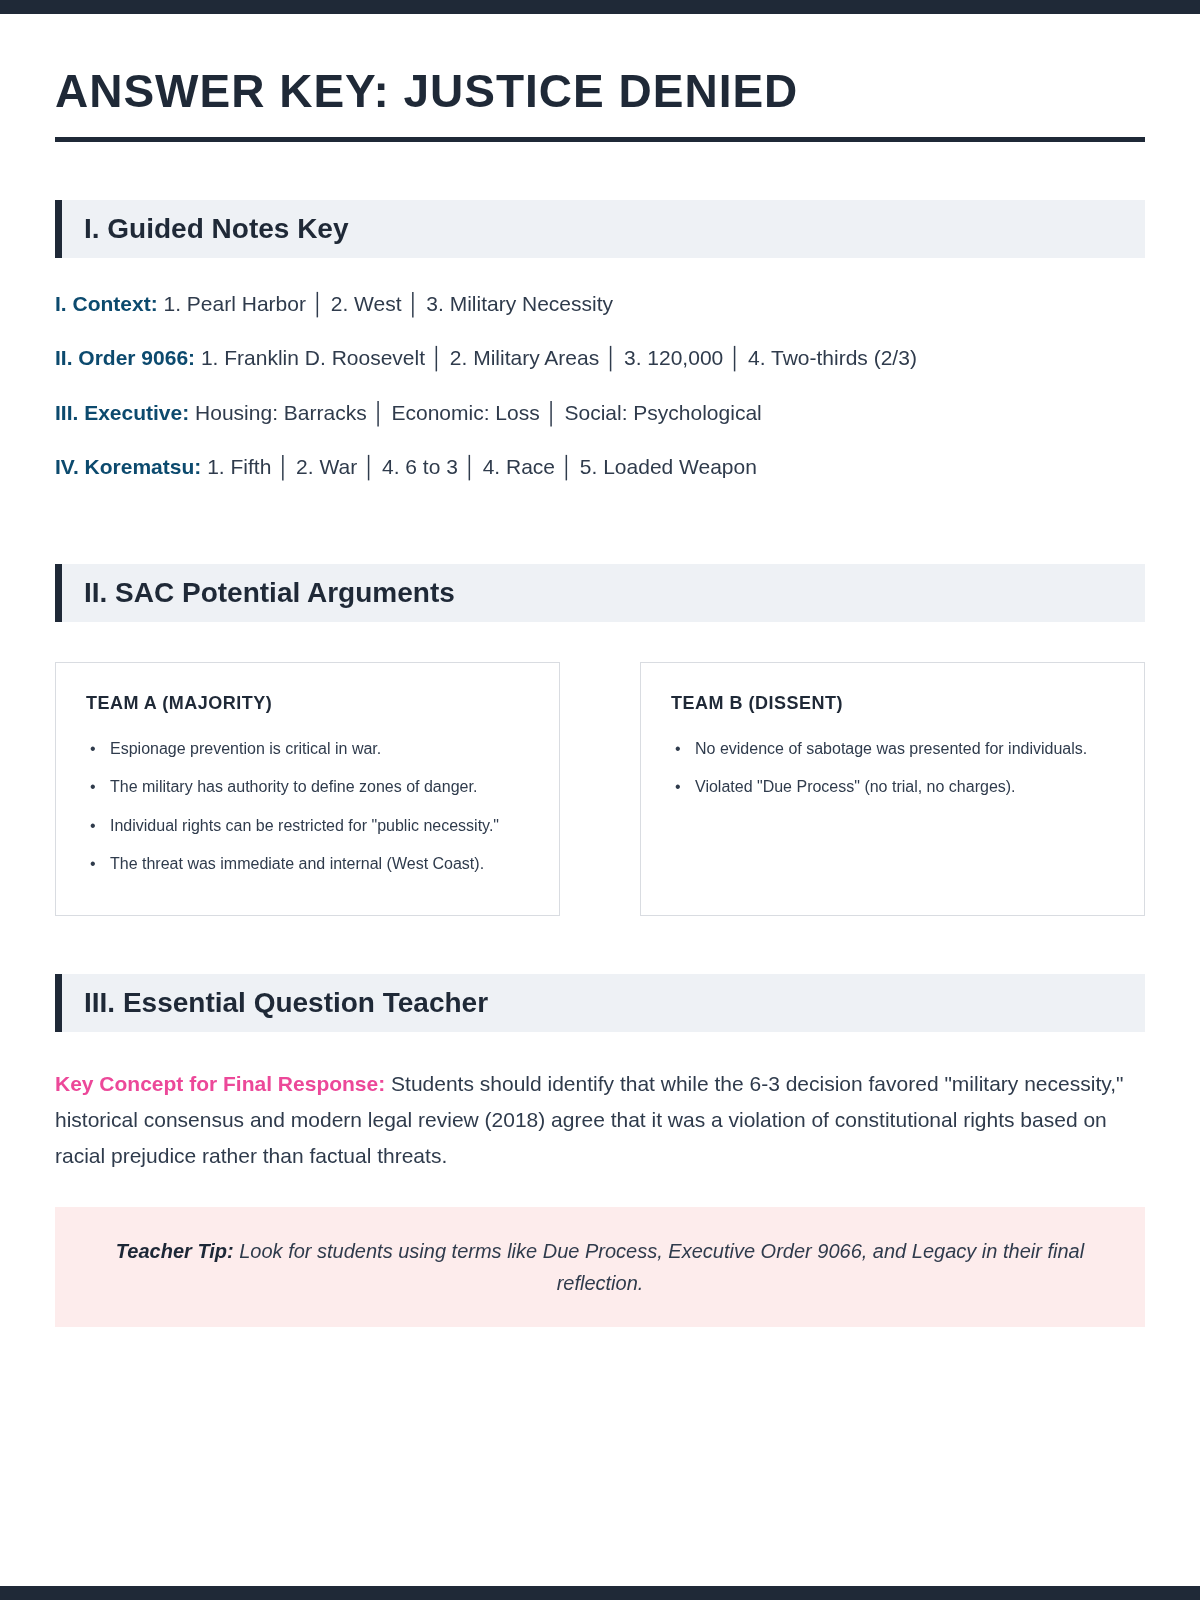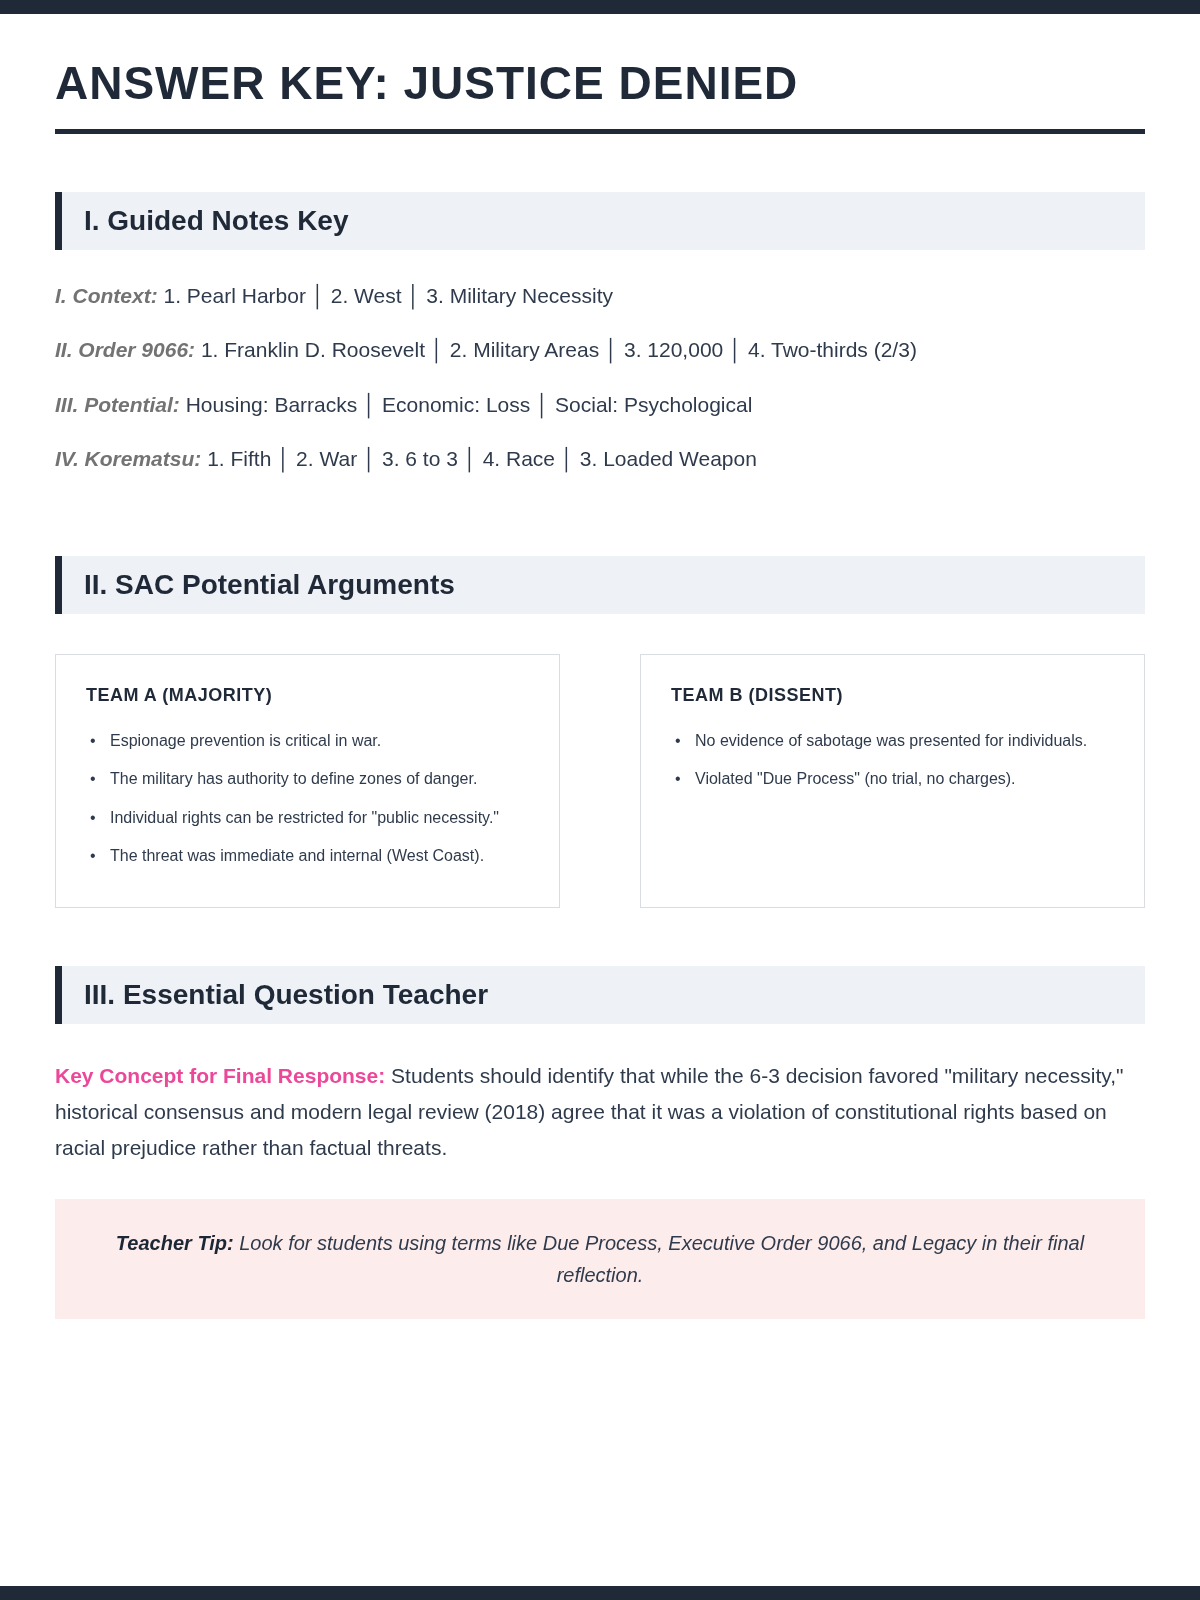--- a/index.html
+++ b/index.html
@@ -23,20 +23,21 @@
     height:14px;
     background:var(--navy);
     width:100%;
     flex:0 0 auto;
   }
   .content{
     flex:1 1 auto;
     padding:44px 55px 0 55px;
     display:flex;
     flex-direction:column;
+    margin-top:8px;
   }
   h1.page-title{
     font-size:46px;
     font-weight:bold;
     letter-spacing:1px;
     color:var(--navy);
     line-height:1.1;
   }
   .title-rule{
     height:5px;
@@ -54,21 +55,21 @@
   }
   .notes{
     margin-top:30px;
   }
   .note-line{
     font-size:21px;
     line-height:1.55;
     margin-bottom:22px;
     color:var(--text);
   }
-  .note-line strong{color:#737373;font-style:italic;}
+  .note-line strong{color:#0c4a6e;}
   .cards{
     margin-top:40px;
     display:grid;
     grid-template-columns:1fr 1fr;
     gap:80px;
   }
   .card{
     border:1px solid var(--card-border);
     background:#ffffff;
     padding:30px 30px 26px 30px;
@@ -132,26 +133,26 @@
     <div class="notes">
       <p class="note-line">
         <strong>I. Context:</strong>
         <span>1. Pearl Harbor │ 2. West │ 3. Military Necessity</span>
       </p>
       <p class="note-line">
         <strong>II. Order 9066:</strong>
         <span>1. Franklin D. Roosevelt │ 2. Military Areas │ 3. 120,000 │ 4. Two-thirds (2/3)</span>
       </p>
       <p class="note-line">
-        <strong>III. Potential:</strong>
+        <strong>III. Executive:</strong>
         <span>Housing: Barracks │ Economic: Loss │ Social: Psychological</span>
       </p>
       <p class="note-line">
         <strong>IV. Korematsu:</strong>
-        <span>1. Fifth │ 2. War │ 3. 6 to 3 │ 4. Race │ 3. Loaded Weapon</span>
+        <span>1. Fifth │ 2. War │ 4. 6 to 3 │ 4. Race │ 5. Loaded Weapon</span>
       </p>
     </div>
   </section>
 
   <section>
     <h2 class="section-header">II. SAC Potential Arguments</h2>
     <div class="cards">
 
       <div class="card">
         <h3>TEAM A (MAJORITY)</h3>

